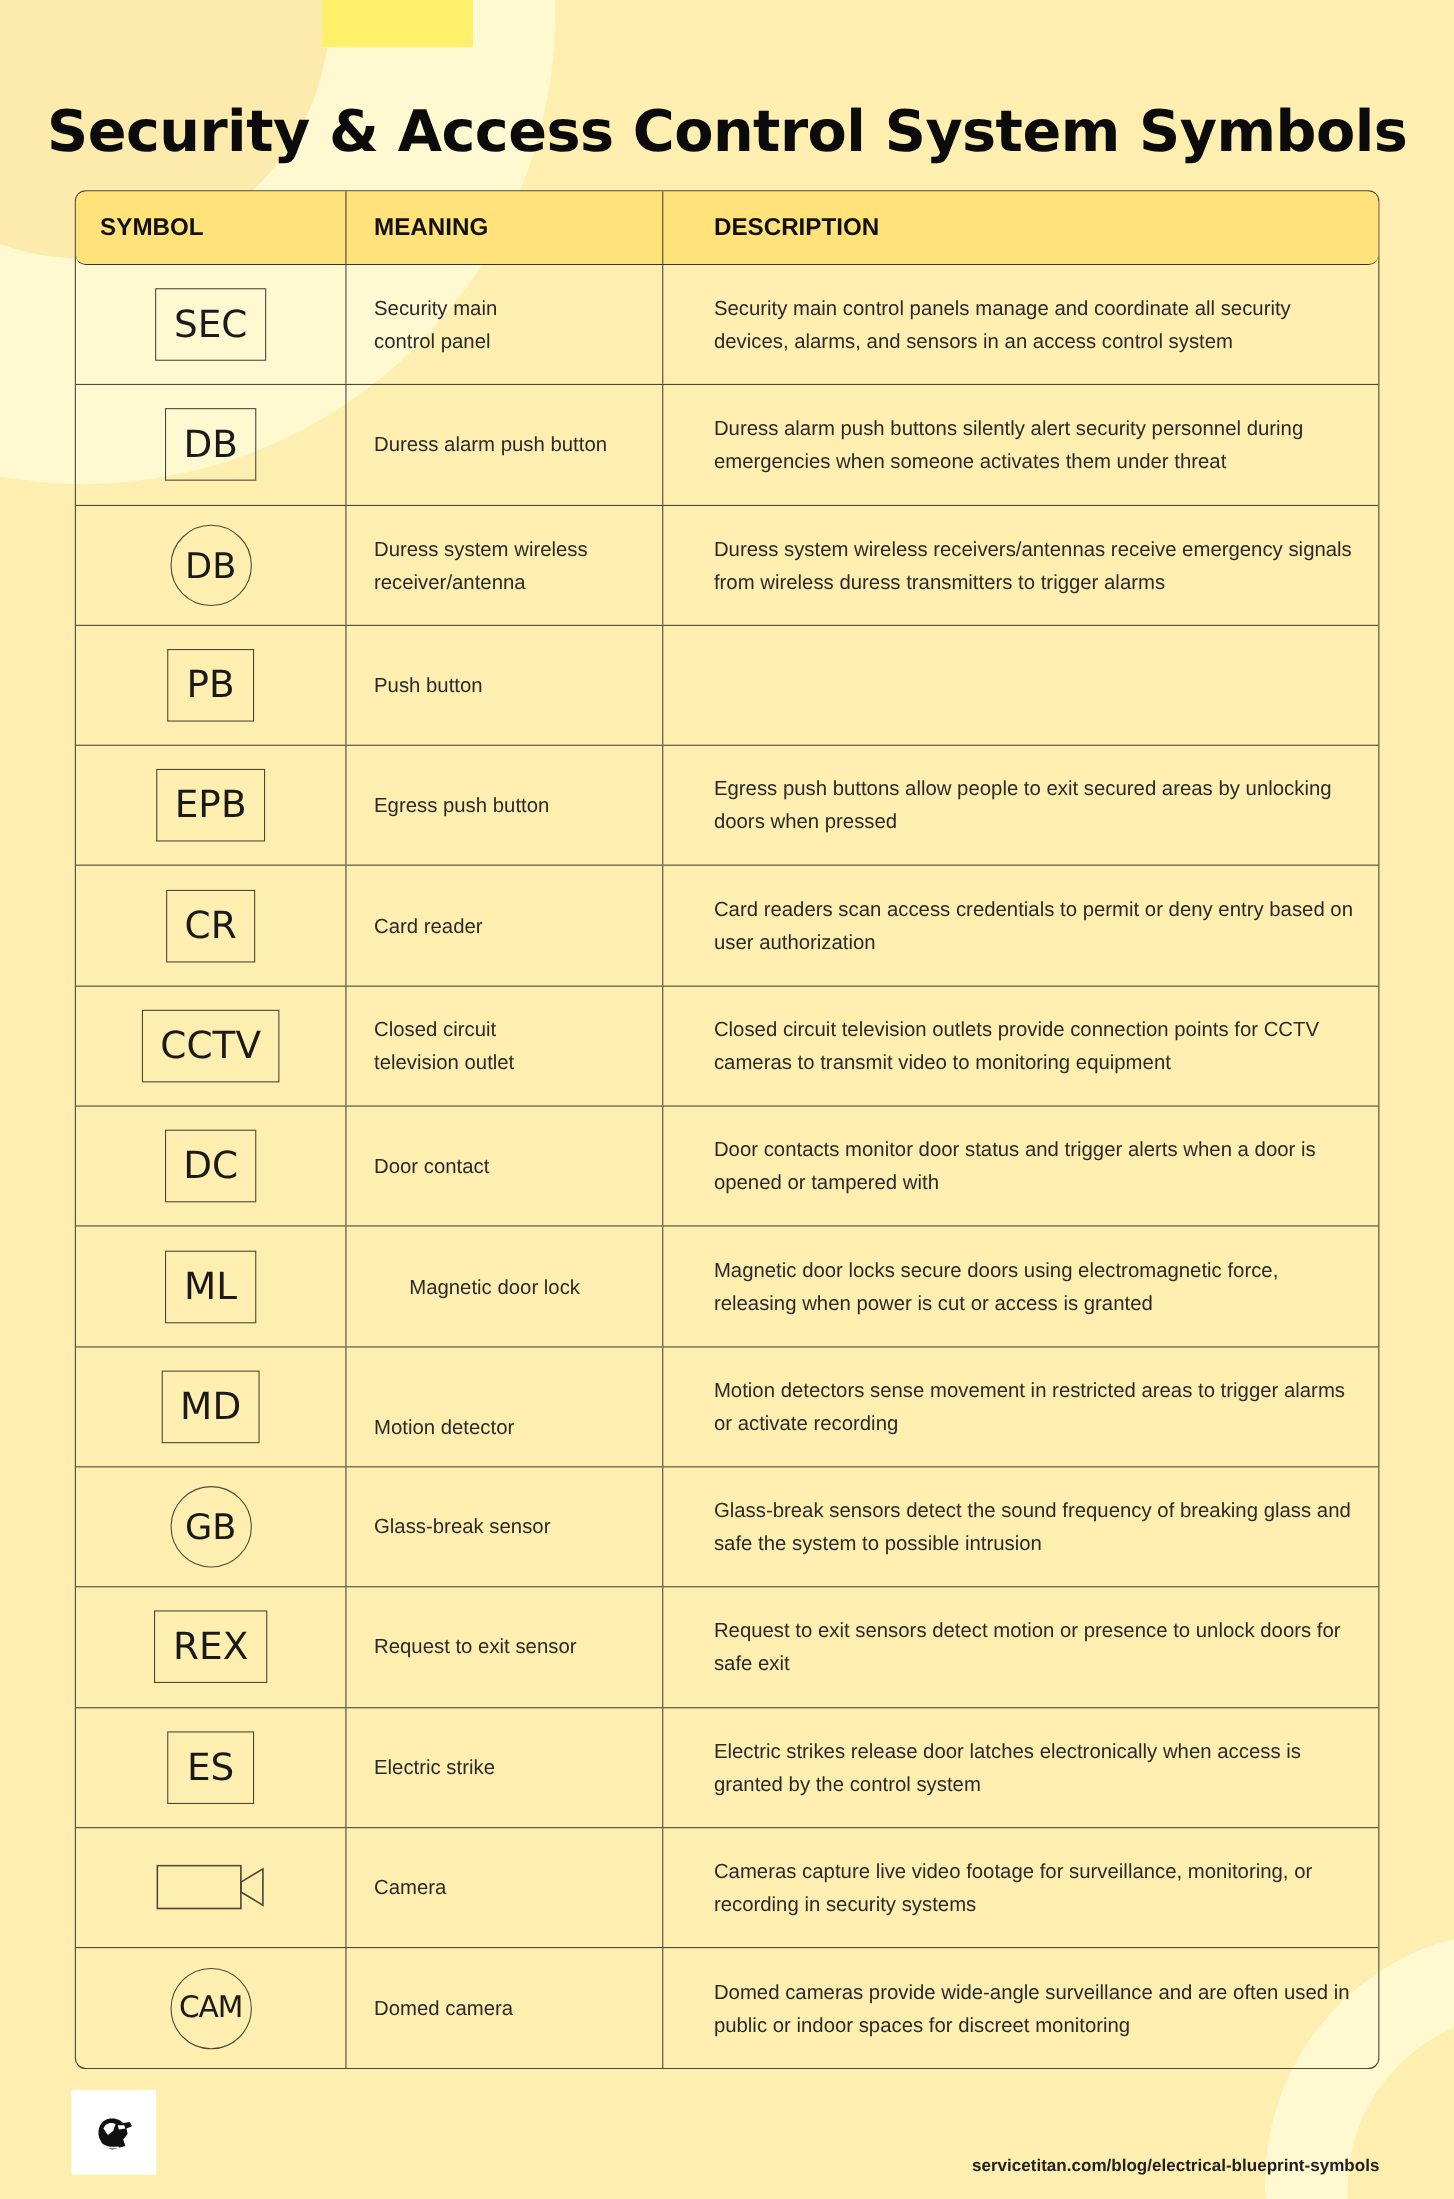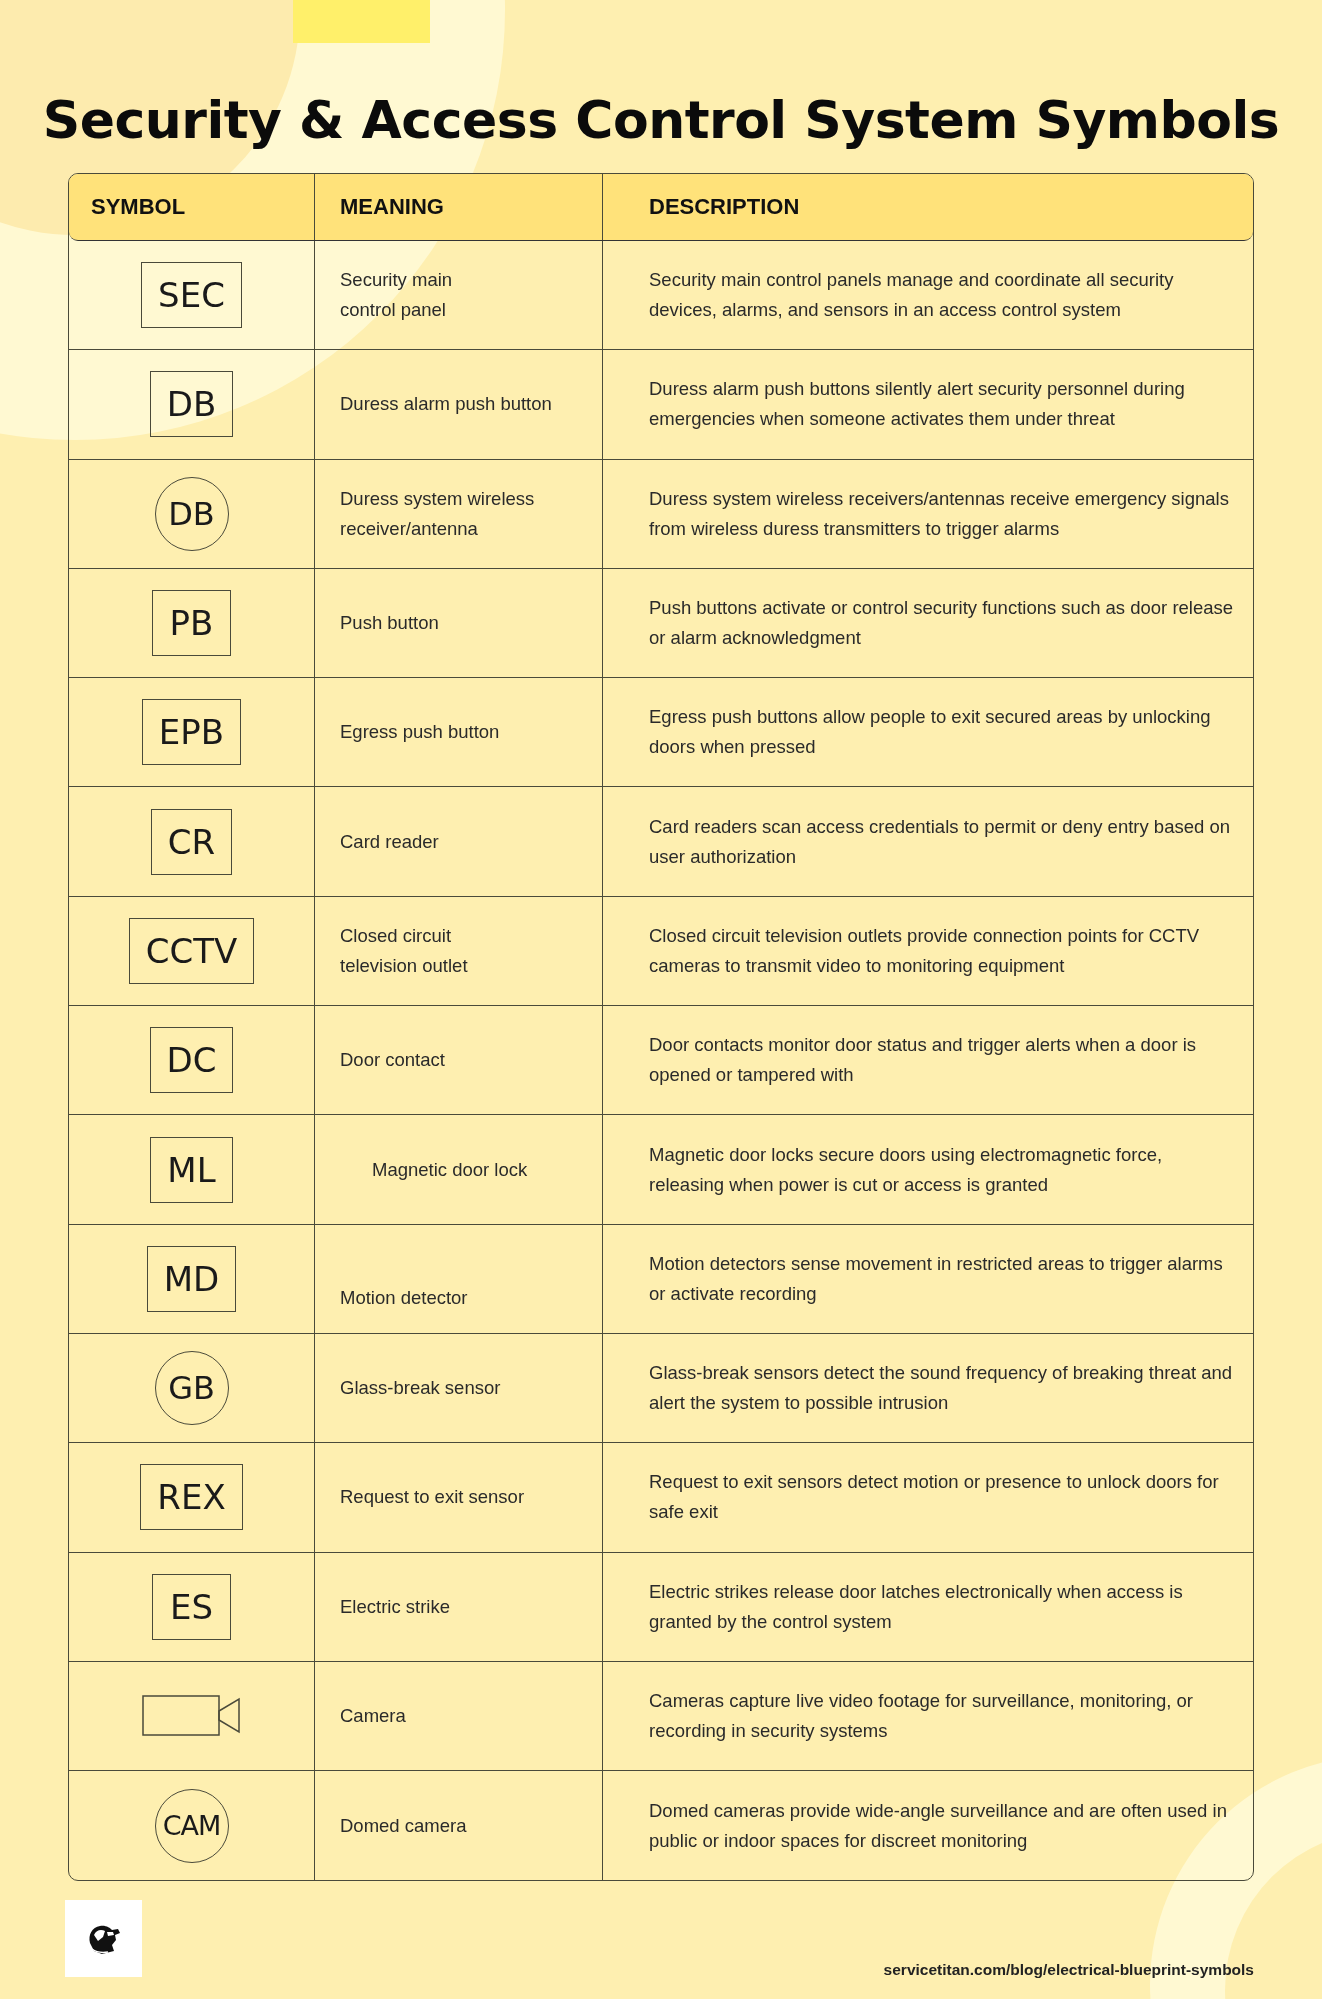--- a/index.html
+++ b/index.html
@@ -116,23 +116,20 @@
           <span>Duress system wireless receivers/antennas receive emergency signals from wireless duress transmitters to trigger alarms</span>
         </div>
       </div>
       <div class="row">
         <div class="cell c1">
           <div class="sym box">PB</div>
         </div>
         <div class="cell c2">
           <span style="display: block;">Push button</span>
         </div>
-        <div class="cell c3">
-          <span>Push buttons activate or control security functions such as door release or alarm acknowledgment</span>
-        </div>
       </div>
       <div class="row">
         <div class="cell c1">
           <div class="sym box">EPB</div>
         </div>
         <div class="cell c2">
           <span style="display: block;">Egress push button</span>
         </div>
         <div class="cell c3">
           <span>Egress push buttons allow people to exit secured areas by unlocking doors when pressed</span>
@@ -194,21 +191,21 @@
         </div>
       </div>
       <div class="row">
         <div class="cell c1">
           <div class="sym circle">GB</div>
         </div>
         <div class="cell c2">
           <span style="display: block;">Glass-break sensor</span>
         </div>
         <div class="cell c3">
-          <span>Glass-break sensors detect the sound frequency of breaking threat and alert the system to possible intrusion</span>
+          <span>Glass-break sensors detect the sound frequency of breaking glass and safe the system to possible intrusion</span>
         </div>
       </div>
       <div class="row">
         <div class="cell c1">
           <div class="sym box">REX</div>
         </div>
         <div class="cell c2">
           <span style="display: block;">Request to exit sensor</span>
         </div>
         <div class="cell c3">

